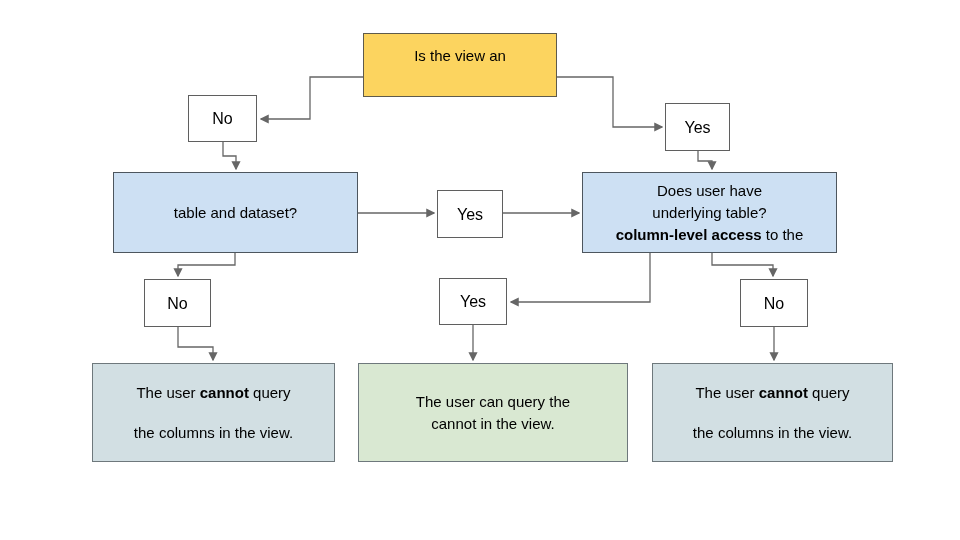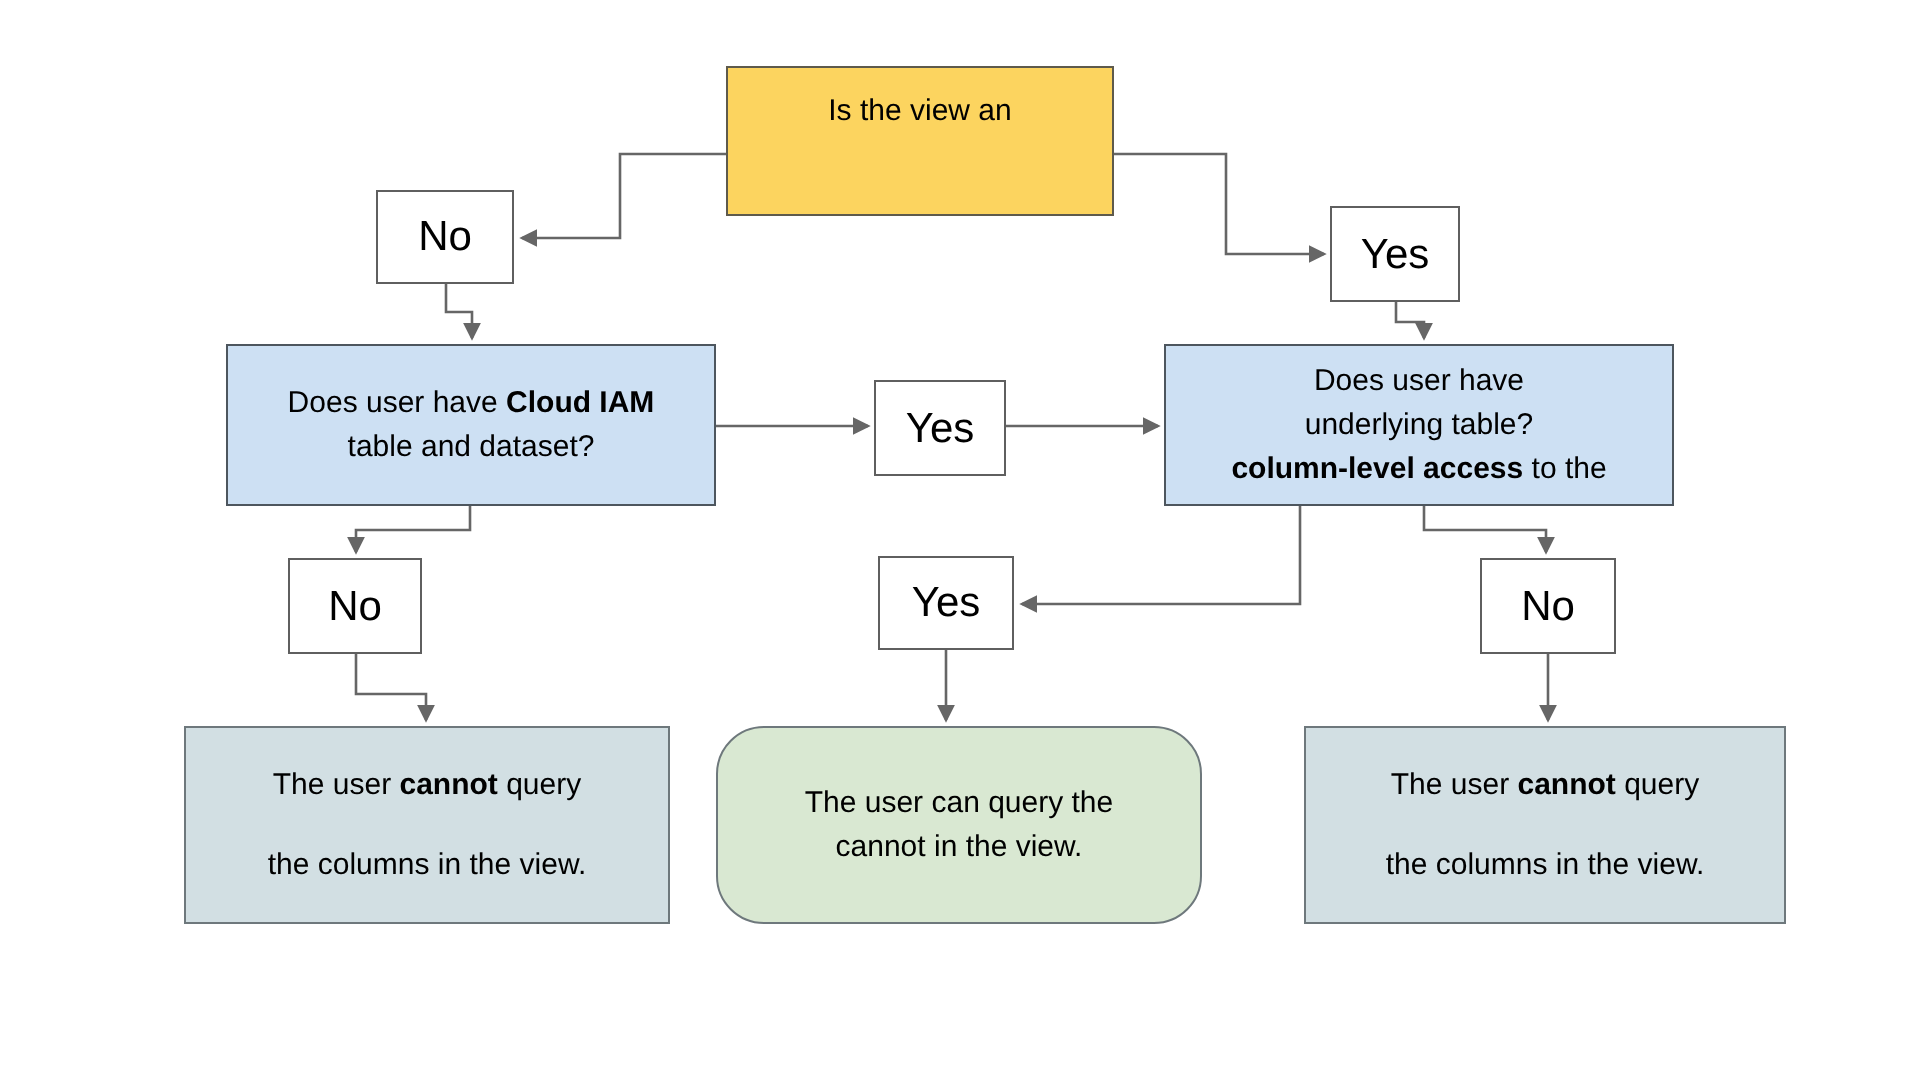--- a/index.html
+++ b/index.html
@@ -18,21 +18,21 @@
   .node .line{white-space:pre;}
   .start{
     background:var(--start-fill,#FCD45F);border:1px solid #5e5a4c;
     justify-content:flex-start;padding-top:11px;
   }
   .question{
     background:var(--question-fill,#CDE0F3);border:1.5px solid #4d565e;
     line-height:22px;
   }
   .small-label{
-    background:#fff;border:1px solid #5f5f5f;font-size:21px;align-items:center;
+    background:#fff;border:1px solid #5f5f5f;font-size:16px;align-items:center;
   }
   .outcome-no{
     background:var(--negative-fill,#D2DFE3);border:1px solid #6e787c;line-height:22px;gap:18px;
   }
   .outcome-yes{
     background:var(--positive-fill,#D9E8D2);border:1px solid #6e787c;line-height:22px;
   }
 </style>
 </head>
 <body>
@@ -52,33 +52,32 @@
     <path d="M358,213 H434" marker-end="url(#arrowhead)"></path>
     <path d="M503,213 H579" marker-end="url(#arrowhead)"></path>
     <path d="M235,253 V265 H178 V276" marker-end="url(#arrowhead)"></path>
     <path d="M178,327 V347 H213 V360" marker-end="url(#arrowhead)"></path>
     <path d="M650,253 V302 H511" marker-end="url(#arrowhead)"></path>
     <path d="M473,325 V360" marker-end="url(#arrowhead)"></path>
     <path d="M712,253 V265 H773 V276" marker-end="url(#arrowhead)"></path>
     <path d="M774,327 V360" marker-end="url(#arrowhead)"></path>
   </svg>
 
-  <div class="node start" style="left:363px;top:33px;width:194px;height:75px;align-items:center;">
+  <div class="node start" style="left:363px;top:33px;width:194px;height:64px;align-items:center;">
     <div class="line">Is the view an</div>
   </div>
 
   <div class="node small-label" style="left:188px;top:95px;width:69px;height:47px;">
     <span>No</span>
   </div>
   <div class="node small-label" style="left:665px;top:103px;width:65px;height:48px;">
     <span>Yes</span>
   </div>
 
   <div class="node question" style="left:113px;top:172px;width:245px;height:81px;">
-    <div class="line"><span>Does user have </span><b>Cloud IAM</b></div>
     <div class="line">table and dataset?</div>
   </div>
 
   <div class="node small-label" style="left:437px;top:190px;width:66px;height:48px;">
     <span>Yes</span>
   </div>
 
   <div class="node question" style="left:582px;top:172px;width:255px;height:81px;">
     <div class="line">Does user have</div>
     <div class="line">underlying table?</div>
@@ -93,21 +92,21 @@
   </div>
   <div class="node small-label" style="left:740px;top:279px;width:68px;height:48px;">
     <span>No</span>
   </div>
 
   <div class="node outcome-no" style="left:92px;top:363px;width:243px;height:99px;">
     <div class="line"><span>The user </span><b>cannot</b><span> query</span></div>
     <div class="line">the columns in the view.</div>
   </div>
 
-  <div class="node outcome-yes" style="left:358px;top:363px;width:243px;height:99px;border-radius:24px;">
+  <div class="node outcome-yes" style="left:358px;top:363px;width:270px;height:99px;">
     <div class="line">The user can query the</div>
     <div class="line">cannot in the view.</div>
   </div>
 
   <div class="node outcome-no" style="left:652px;top:363px;width:241px;height:99px;">
     <div class="line"><span>The user </span><b>cannot</b><span> query</span></div>
     <div class="line">the columns in the view.</div>
   </div>
 
 </div>

